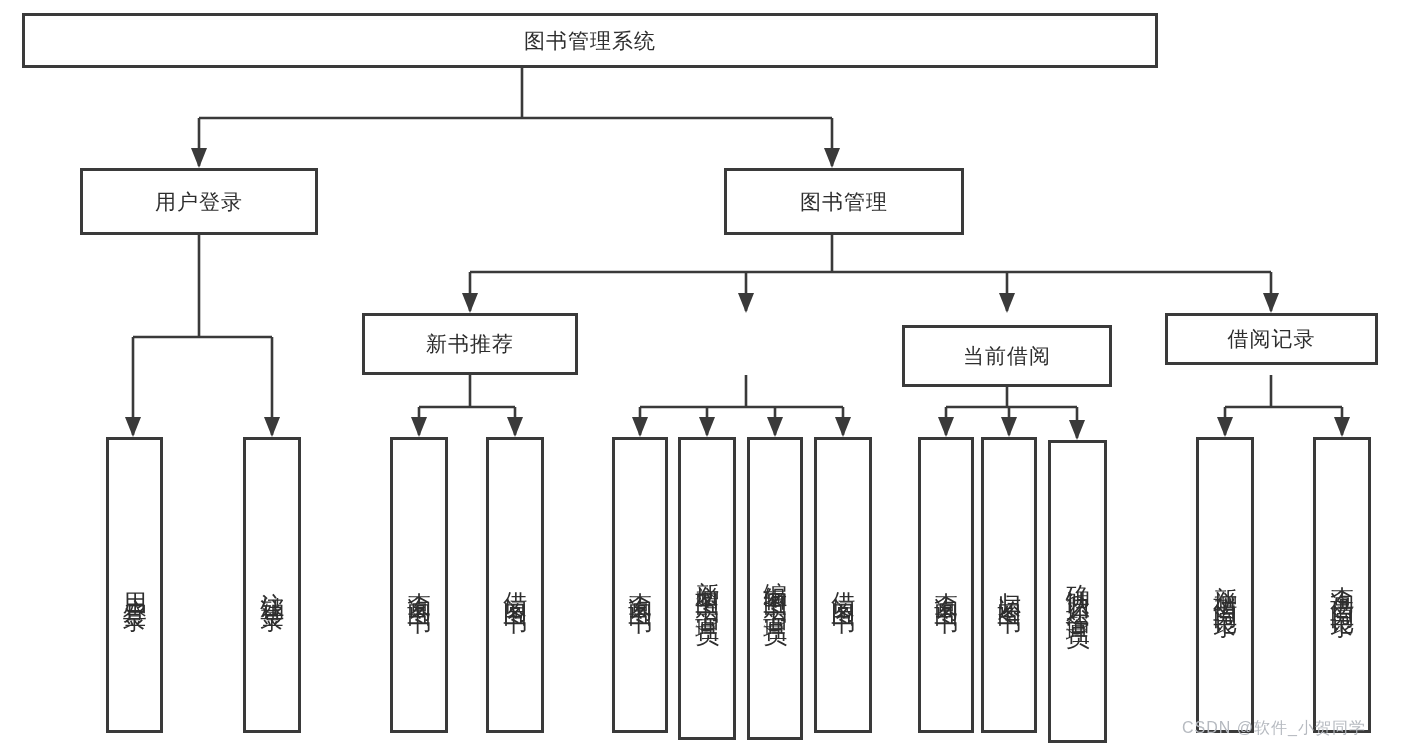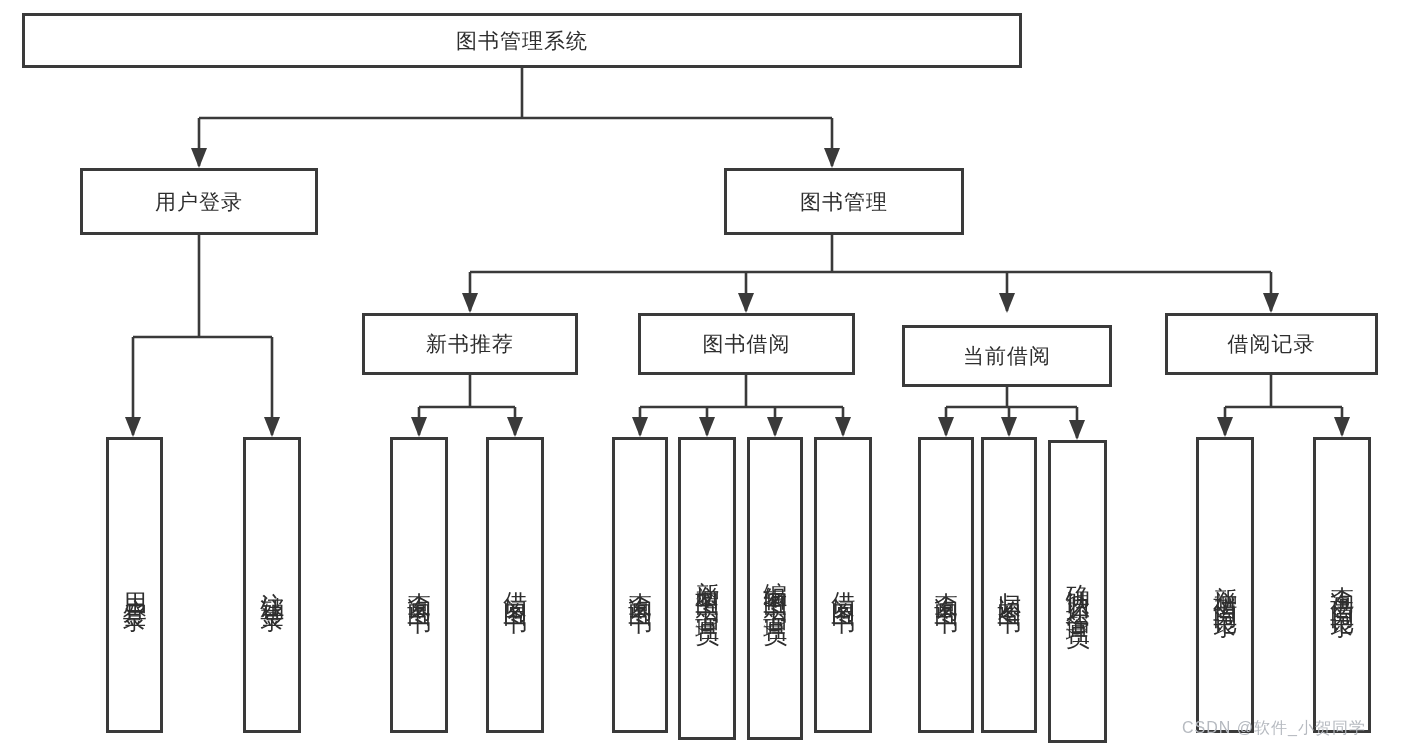--- a/index.html
+++ b/index.html
@@ -87,29 +87,28 @@
       <path d="M775,407 V435" marker-end="url(#ah)"></path>
       <path d="M843,407 V435" marker-end="url(#ah)"></path>
       <path d="M946,407 V435" marker-end="url(#ah)"></path>
       <path d="M1009,407 V435" marker-end="url(#ah)"></path>
       <path d="M1077,407 V438" marker-end="url(#ah)"></path>
       <path d="M1225,407 V435" marker-end="url(#ah)"></path>
       <path d="M1342,407 V435" marker-end="url(#ah)"></path>
     </g>
   </svg>
 
-  <div class="box hlabel" style="left:22px; top:13px; width:1000px; height:55px;">图书管理系统</div>
+  <div class="box hlabel" style="left:22px; top:13px; width:1136px; height:55px;">图书管理系统</div>
 
   <div class="box hlabel" style="left:80px; top:168px; width:238px; height:67px;">用户登录</div>
   <div class="box hlabel" style="left:712px; top:168px; width:240px; height:67px;margin-left:12px;">图书管理</div>
 
   <div class="box hlabel" style="left:362px; top:313px; width:216px; height:62px;">新书推荐</div>
-  <div class="box hlabel" style="left:638px; top:313px; width:217px; height:62px;">图书借阅</div>
   <div class="box hlabel" style="left:902px; top:313px; width:210px; height:62px;margin-top:12px;">当前借阅</div>
-  <div class="box hlabel" style="left:1165px; top:313px; width:213px; height:62px;">借阅记录</div>
+  <div class="box hlabel" style="left:1165px; top:313px; width:213px; height:52px;">借阅记录</div>
 
   <div class="box vbox" style="left:106px; top:437px; width:57px; height:296px;">
     <span>用户登录</span>
   </div>
   <div class="box vbox" style="left:243px; top:437px; width:58px; height:296px;">
     <span>注销登录</span>
   </div>
 
   <div class="box vbox" style="left:390px; top:437px; width:58px; height:296px;">
     <span>查询图书</span>

